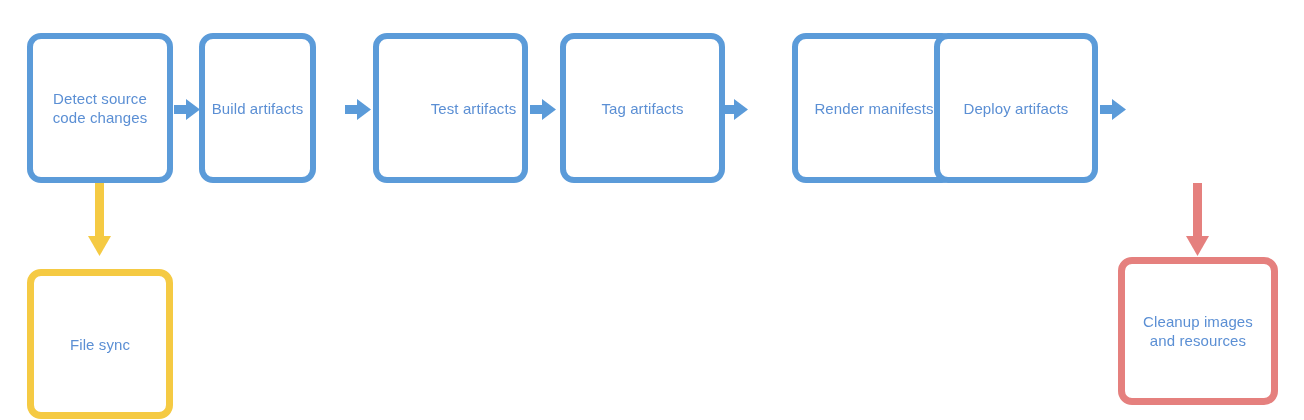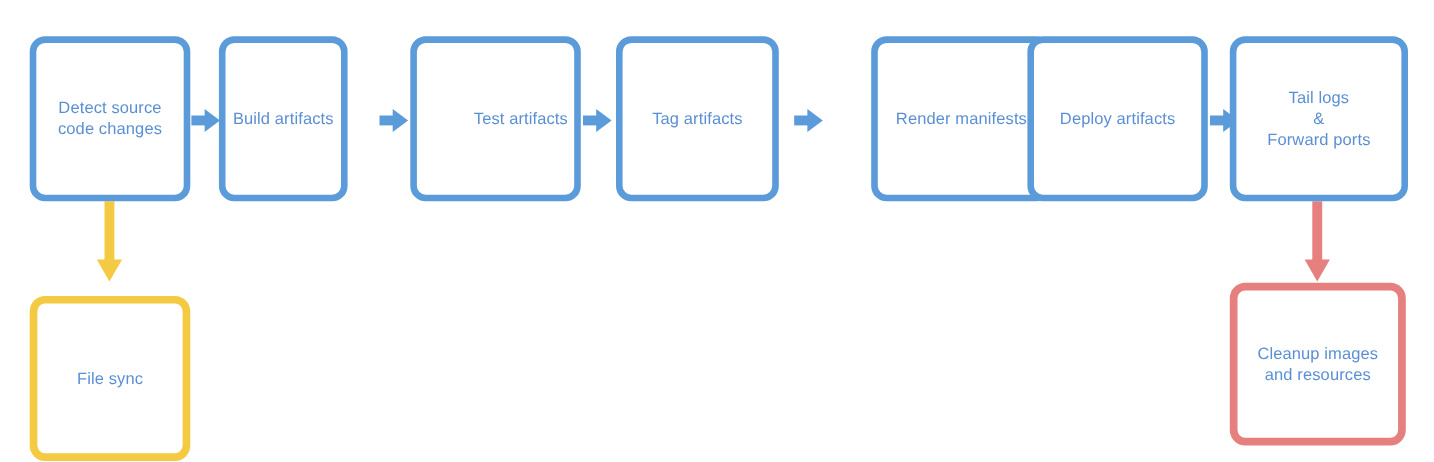--- a/index.html
+++ b/index.html
@@ -112,37 +112,32 @@
   </div>
 
   <div class="node node-blue" style="left:199px; top:33px; width:117px; height:150px;">
     <span class="node-label">Build artifacts</span>
   </div>
 
   <div class="node node-blue" style="left:373px; top:33px; width:155px; height:150px;padding-left:46px;">
     <span class="node-label">Test artifacts</span>
   </div>
 
-  <div class="node node-blue" style="left:560px; top:33px; width:148px; height:150px;text-align:center;">
+  <div class="node node-blue" style="left:560px; top:33px; width:165px; height:150px;text-align:center;">
     <span class="node-label">Tag artifacts</span>
   </div>
 
   <div class="node node-blue" style="left:792px; top:33px; width:164px; height:150px;">
     <span class="node-label">Render manifests</span>
   </div>
 
   <div class="node node-blue" style="left:934px; top:33px; width:164px; height:150px;">
     <span class="node-label">Deploy artifacts</span>
   </div>
 
-  <div class="node node-blue" style="left:1118px; top:33px; width:162px; height:150px;">
-    <span class="node-label">Tail logs
-&amp;
-Forward ports</span>
-  </div>
 
   <div class="node node-yellow" style="left:27px; top:257px; width:146px; height:150px;">
     <span class="node-label">File sync</span>
   </div>
 
   <div class="node node-red" style="left:1118px; top:257px; width:160px; height:148px;">
     <span class="node-label">Cleanup images
 and resources</span>
   </div>
 

